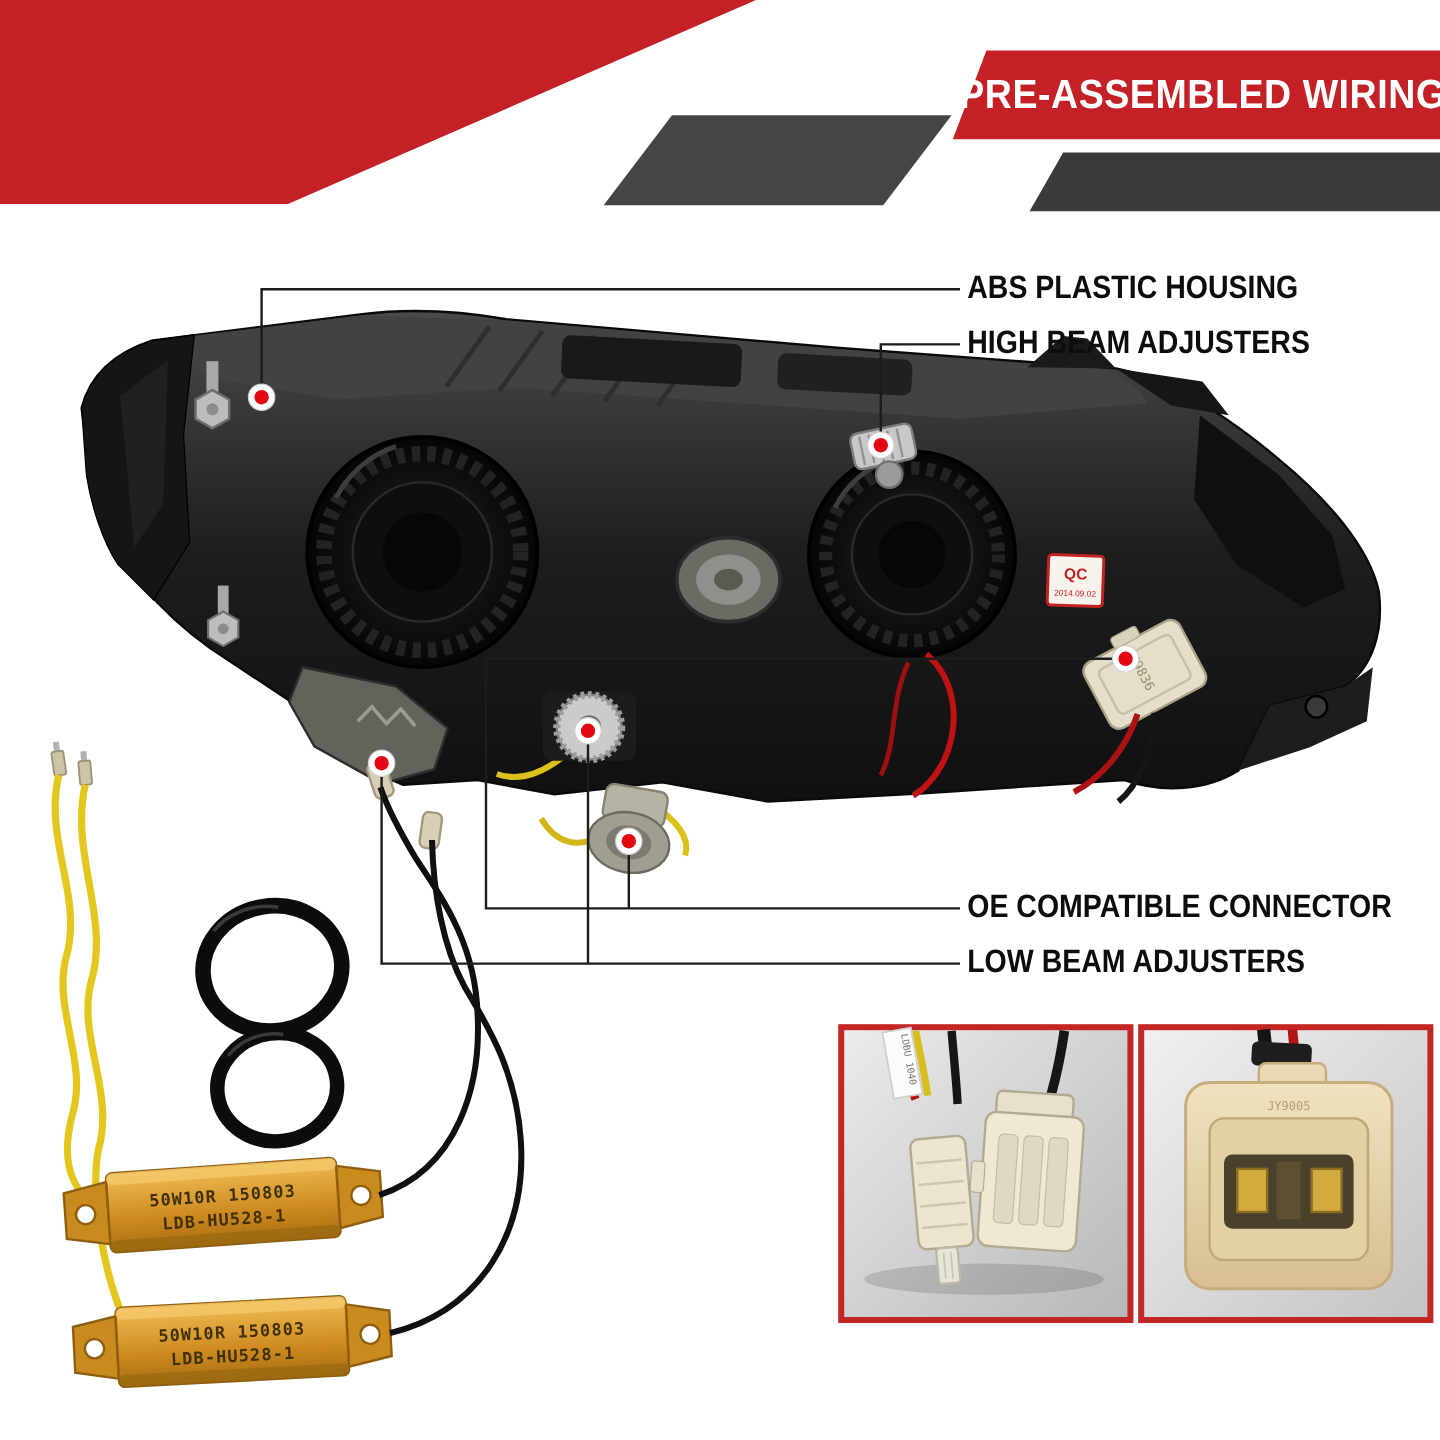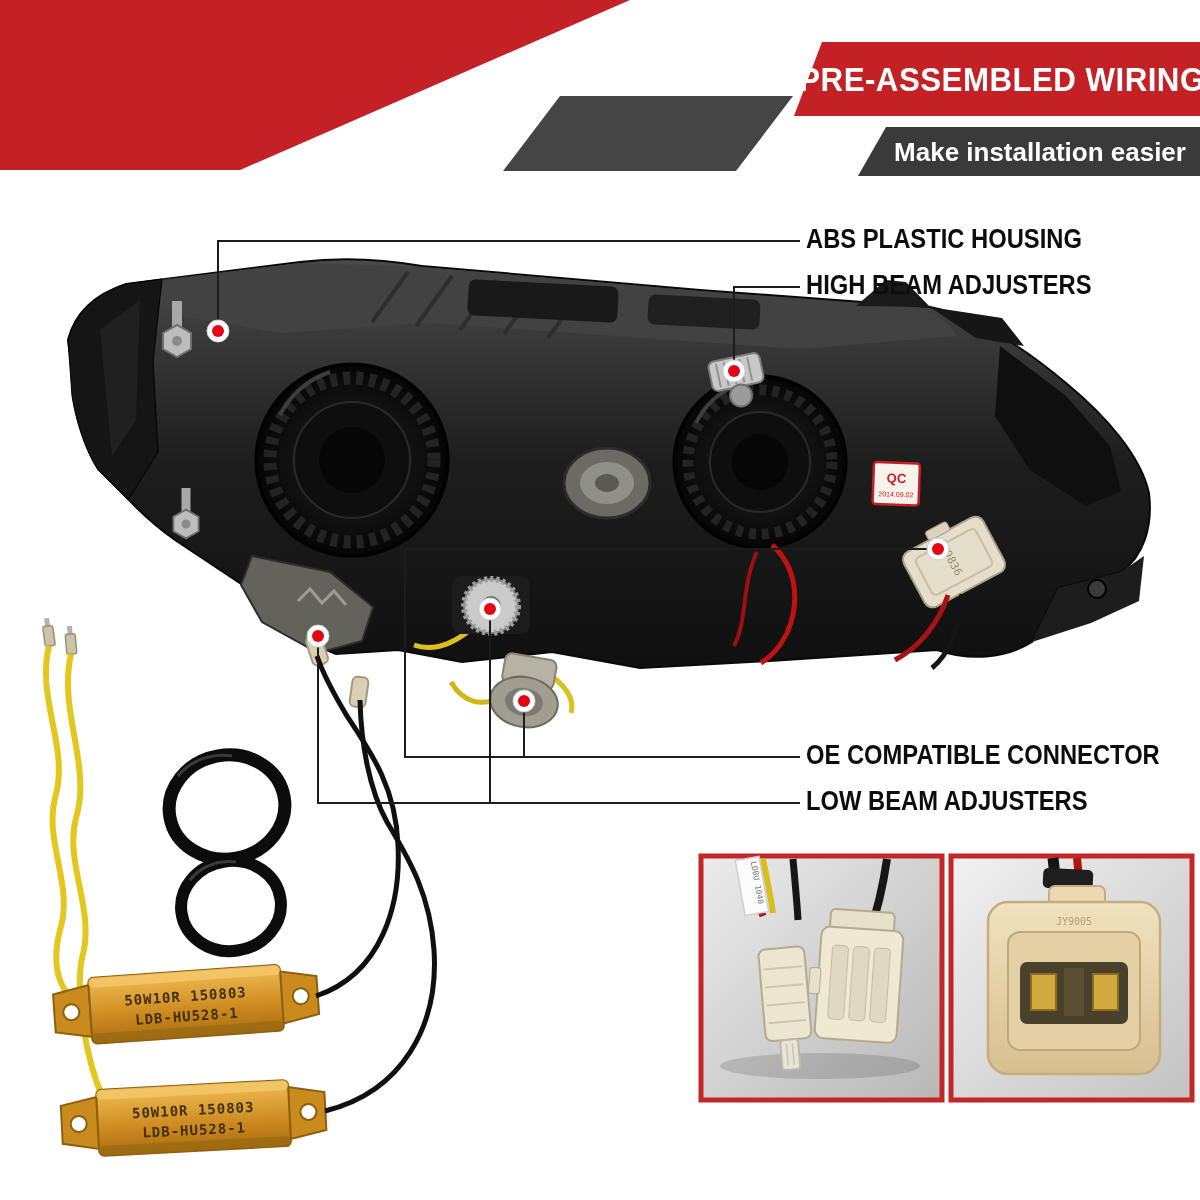--- a/index.html
+++ b/index.html
@@ -309,19 +309,18 @@
           <circle r="6" fill="#e30613"></circle>
         </g>
     <g transform="translate(318,636)">
       <circle r="11" fill="#ffffff" stroke="#cfcfcf"></circle>
           <circle r="6" fill="#e30613"></circle>
         </g>
   </g>
 </svg>
 
 <div class="banner-title">PRE-ASSEMBLED WIRING</div>
-<div class="banner-sub">Make installation easier</div>
 <div class="callout" id="c-abs">ABS PLASTIC HOUSING</div>
 <div class="callout" id="c-high">HIGH BEAM ADJUSTERS</div>
 <div class="callout" id="c-oe">OE COMPATIBLE CONNECTOR</div>
 <div class="callout" id="c-low">LOW BEAM ADJUSTERS</div>
 
 </div>
 
 </body></html>

